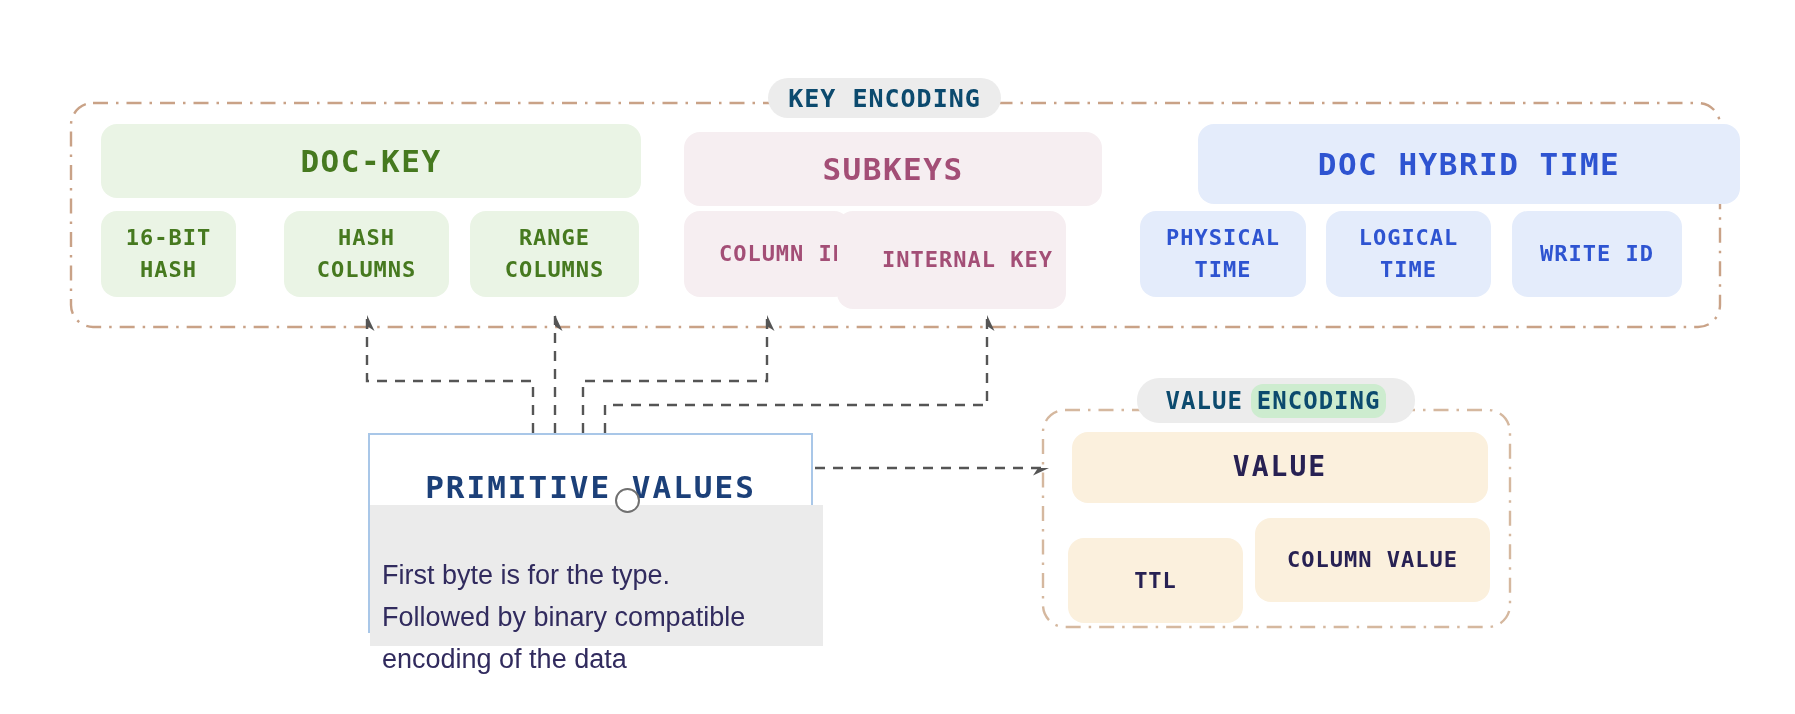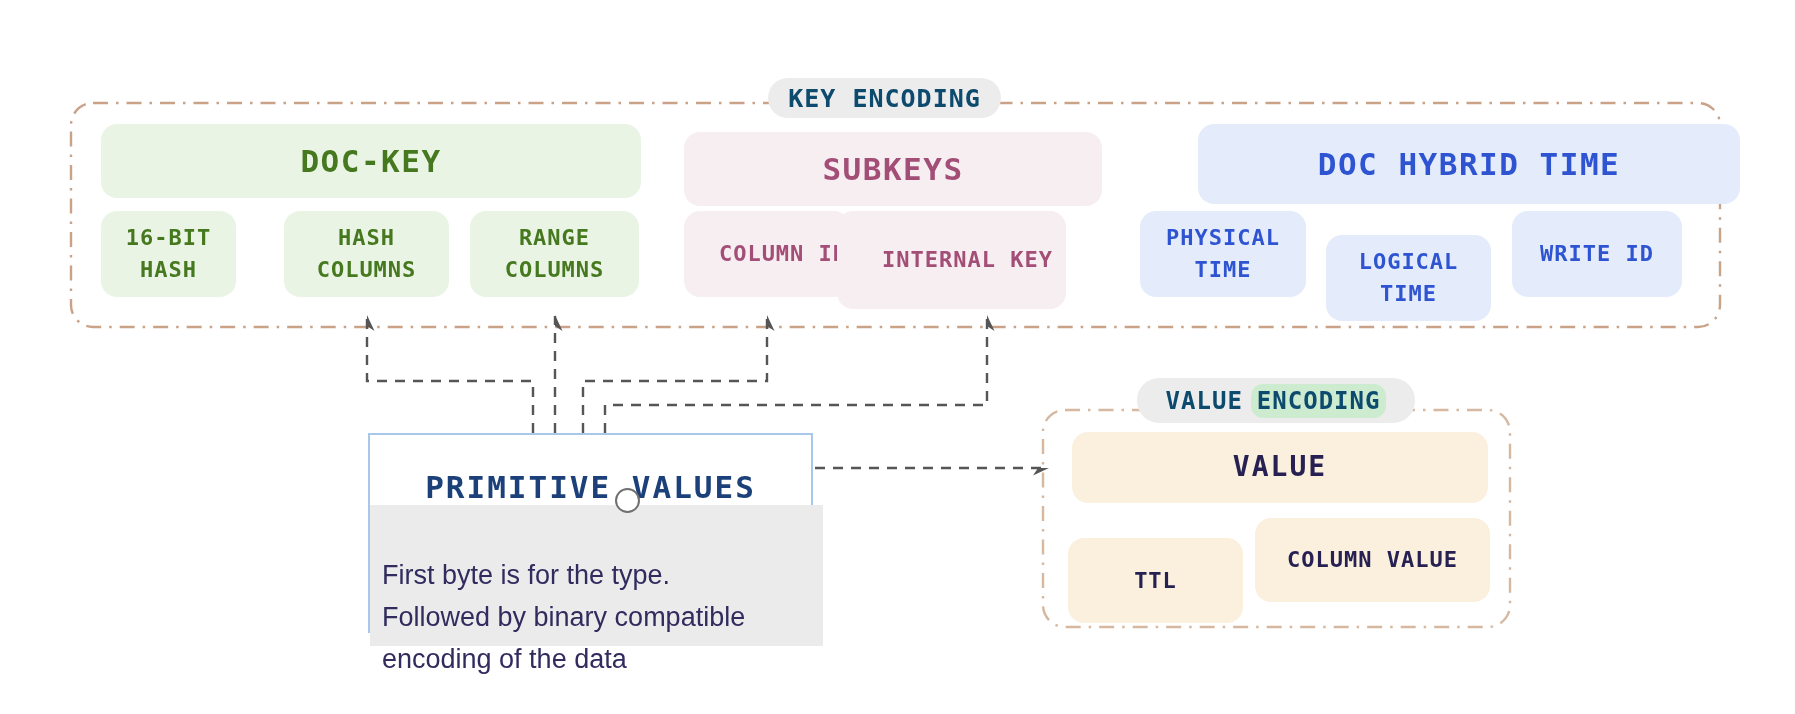--- a/index.html
+++ b/index.html
@@ -124,21 +124,21 @@
     <span>COLUMN ID</span>
   </div>
   <div class="abs cell pink" style="left:837px;top:211px;width:229px;height:98px;">
     <span>INTERNAL KEY</span>
   </div>
 
   <div class="abs cell blue" style="left:1140px;top:211px;width:166px;height:86px;">
     <span>PHYSICAL
 TIME</span>
   </div>
-  <div class="abs cell blue" style="left:1326px;top:211px;width:165px;height:86px;margin-top:24px;">
+  <div class="abs cell blue" style="left:1326px;top:211px;width:165px;height:86px;">
     <span>LOGICAL
 TIME</span>
   </div>
   <div class="abs cell blue" style="left:1512px;top:211px;width:170px;height:86px;">
     <span>WRITE ID</span>
   </div>
 
   <div id="pv" class="abs">
     <div id="pv-title">
       <span>PRIMITIVE VALUES</span>

